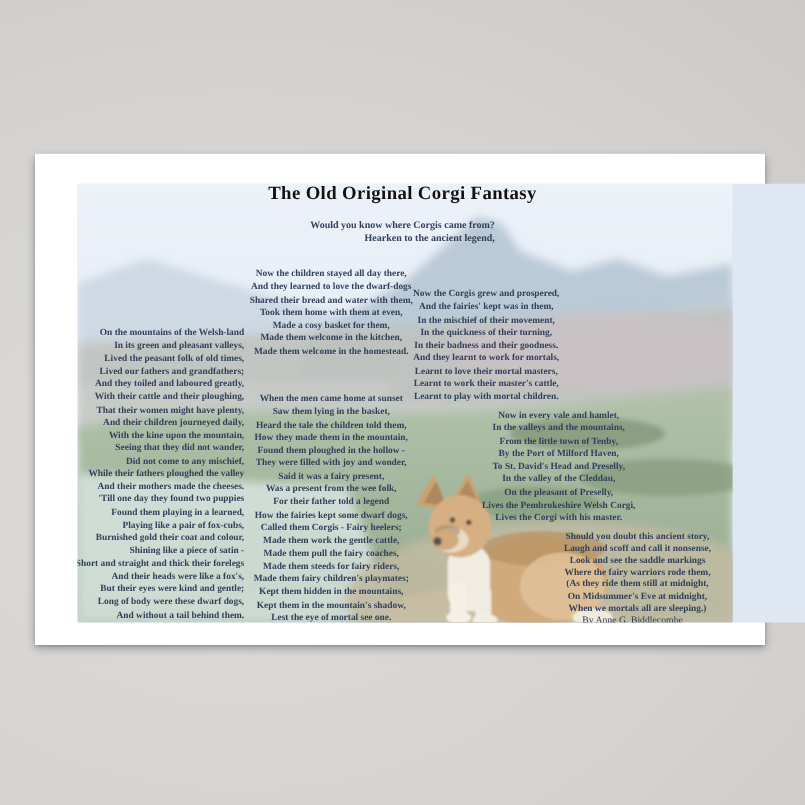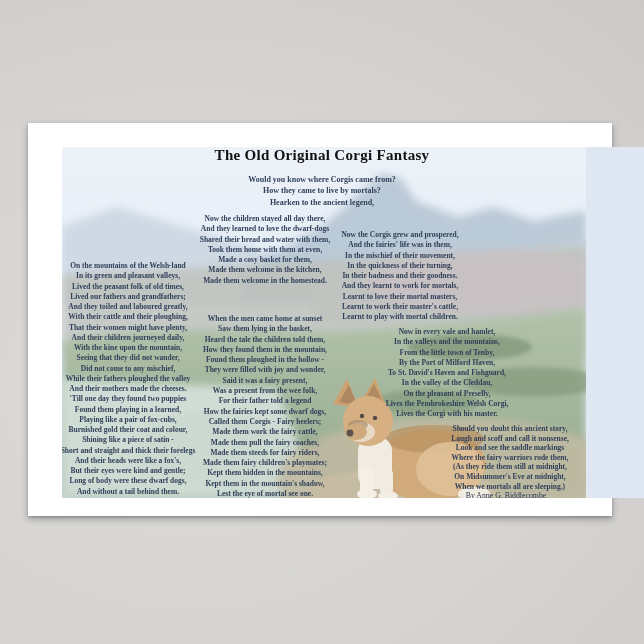--- a/index.html
+++ b/index.html
@@ -21,25 +21,25 @@
   .artwork svg{position:absolute;left:0;top:0;width:524px;height:351px;display:block;}
   .haze{position:absolute;left:0;top:0;width:524px;height:351px;background:rgba(255,255,255,0.16);}
   .textlayer{position:absolute;left:0;top:0;width:524px;height:351px;}
   .poster-title{
     position:absolute;left:260px;top:0px;transform:translateX(-50%);
     white-space:nowrap;font-size:15px;font-weight:bold;color:#111111;
     letter-spacing:0.3px;
   }
   .poem-block{position:absolute;transform:translateX(-50%);text-align:center;color:#31405a;font-weight:bold;}
   .poem-block .poem-line{white-space:nowrap;}
-  .intro{left:260px;top:27px;font-size:8px;line-height:11.4px;}
-  .col-left{left:66px;top:114px;font-size:7.5px;line-height:10.25px;}
+  .intro{left:260px;top:27px;font-size:8px;line-height:11.4px;text-align:right;}
+  .col-left{left:66px;top:114px;font-size:7.5px;line-height:10.25px;text-align:right;}
   .col-mid-a{left:203px;top:67px;font-size:7.5px;line-height:10.3px;}
   .col-mid-b{left:203px;top:167px;font-size:7.5px;line-height:10.3px;}
-  .col-right-a{left:338px;top:83px;font-size:7.5px;line-height:10.3px;}
+  .col-right-a{left:327px;top:83px;font-size:7.5px;line-height:10.3px;}
   .col-right-b{left:385px;top:180px;font-size:7.5px;line-height:10.3px;}
   .col-right-c{left:448px;top:277px;font-size:7.5px;line-height:9.6px;}
   .author{
     position:absolute;left:444px;top:344px;transform:translateX(-50%);
     white-space:nowrap;font-size:7.8px;font-weight:normal;color:#2c3a52;
   }
 </style>
 </head>
 <body>
 
@@ -109,21 +109,20 @@
         </g>
       </svg>
 
       <div class="haze"></div>
 
       <div class="textlayer">
         <div class="poster-title">The Old Original Corgi Fantasy</div>
 
         <div class="poem-block intro">
             <div class="poem-line">Would you know where Corgis came from?</div>
-            <div class="poem-line">How they came to live by mortals?</div>
             <div class="poem-line">Hearken to the ancient legend,</div>
           </div>
 
         <div class="poem-block col-left">
             <div class="poem-line">On the mountains of the Welsh-land</div>
             <div class="poem-line">In its green and pleasant valleys,</div>
             <div class="poem-line">Lived the peasant folk of old times,</div>
             <div class="poem-line">Lived our fathers and grandfathers;</div>
             <div class="poem-line">And they toiled and laboured greatly,</div>
             <div class="poem-line">With their cattle and their ploughing,</div>
@@ -152,54 +151,54 @@
             <div class="poem-line">Shared their bread and water with them,</div>
             <div class="poem-line">Took them home with them at even,</div>
             <div class="poem-line">Made a cosy basket for them,</div>
             <div class="poem-line">Made them welcome in the kitchen,</div>
             <div class="poem-line">Made them welcome in the homestead.</div>
           </div>
         <div class="poem-block col-mid-b">
             <div class="poem-line">When the men came home at sunset</div>
             <div class="poem-line">Saw them lying in the basket,</div>
             <div class="poem-line">Heard the tale the children told them,</div>
-            <div class="poem-line">How they found them in the mountain,</div>
+            <div class="poem-line">How they made them in the mountain,</div>
             <div class="poem-line">Found them ploughed in the hollow -</div>
             <div class="poem-line">They were filled with joy and wonder,</div>
             <div class="poem-line">Said it was a fairy present,</div>
             <div class="poem-line">Was a present from the wee folk,</div>
             <div class="poem-line">For their father told a legend</div>
             <div class="poem-line">How the fairies kept some dwarf dogs,</div>
             <div class="poem-line">Called them Corgis - Fairy heelers;</div>
-            <div class="poem-line">Made them work the fairy cattle,</div>
+            <div class="poem-line">Made them work the gentle cattle,</div>
             <div class="poem-line">Made them pull the fairy coaches,</div>
             <div class="poem-line">Made them steeds for fairy riders,</div>
             <div class="poem-line">Made them fairy children's playmates;</div>
             <div class="poem-line">Kept them hidden in the mountains,</div>
             <div class="poem-line">Kept them in the mountain's shadow,</div>
             <div class="poem-line">Lest the eye of mortal see one.</div>
           </div>
 
         <div class="poem-block col-right-a">
             <div class="poem-line">Now the Corgis grew and prospered,</div>
-            <div class="poem-line">And the fairies' life was in them,</div>
+            <div class="poem-line">And the fairies' kept was in them,</div>
             <div class="poem-line">In the mischief of their movement,</div>
             <div class="poem-line">In the quickness of their turning,</div>
             <div class="poem-line">In their badness and their goodness.</div>
             <div class="poem-line">And they learnt to work for mortals,</div>
             <div class="poem-line">Learnt to love their mortal masters,</div>
             <div class="poem-line">Learnt to work their master's cattle,</div>
             <div class="poem-line">Learnt to play with mortal children.</div>
           </div>
         <div class="poem-block col-right-b">
             <div class="poem-line">Now in every vale and hamlet,</div>
             <div class="poem-line">In the valleys and the mountains,</div>
             <div class="poem-line">From the little town of Tenby,</div>
             <div class="poem-line">By the Port of Milford Haven,</div>
-            <div class="poem-line">To St. David's Haven and Fishguard,</div>
+            <div class="poem-line">To St. David's Head and Preselly,</div>
             <div class="poem-line">In the valley of the Cleddau,</div>
             <div class="poem-line">On the pleasant of Preselly,</div>
             <div class="poem-line">Lives the Pembrokeshire Welsh Corgi,</div>
             <div class="poem-line">Lives the Corgi with his master.</div>
           </div>
         <div class="poem-block col-right-c">
             <div class="poem-line">Should you doubt this ancient story,</div>
             <div class="poem-line">Laugh and scoff and call it nonsense,</div>
             <div class="poem-line">Look and see the saddle markings</div>
             <div class="poem-line">Where the fairy warriors rode them,</div>

